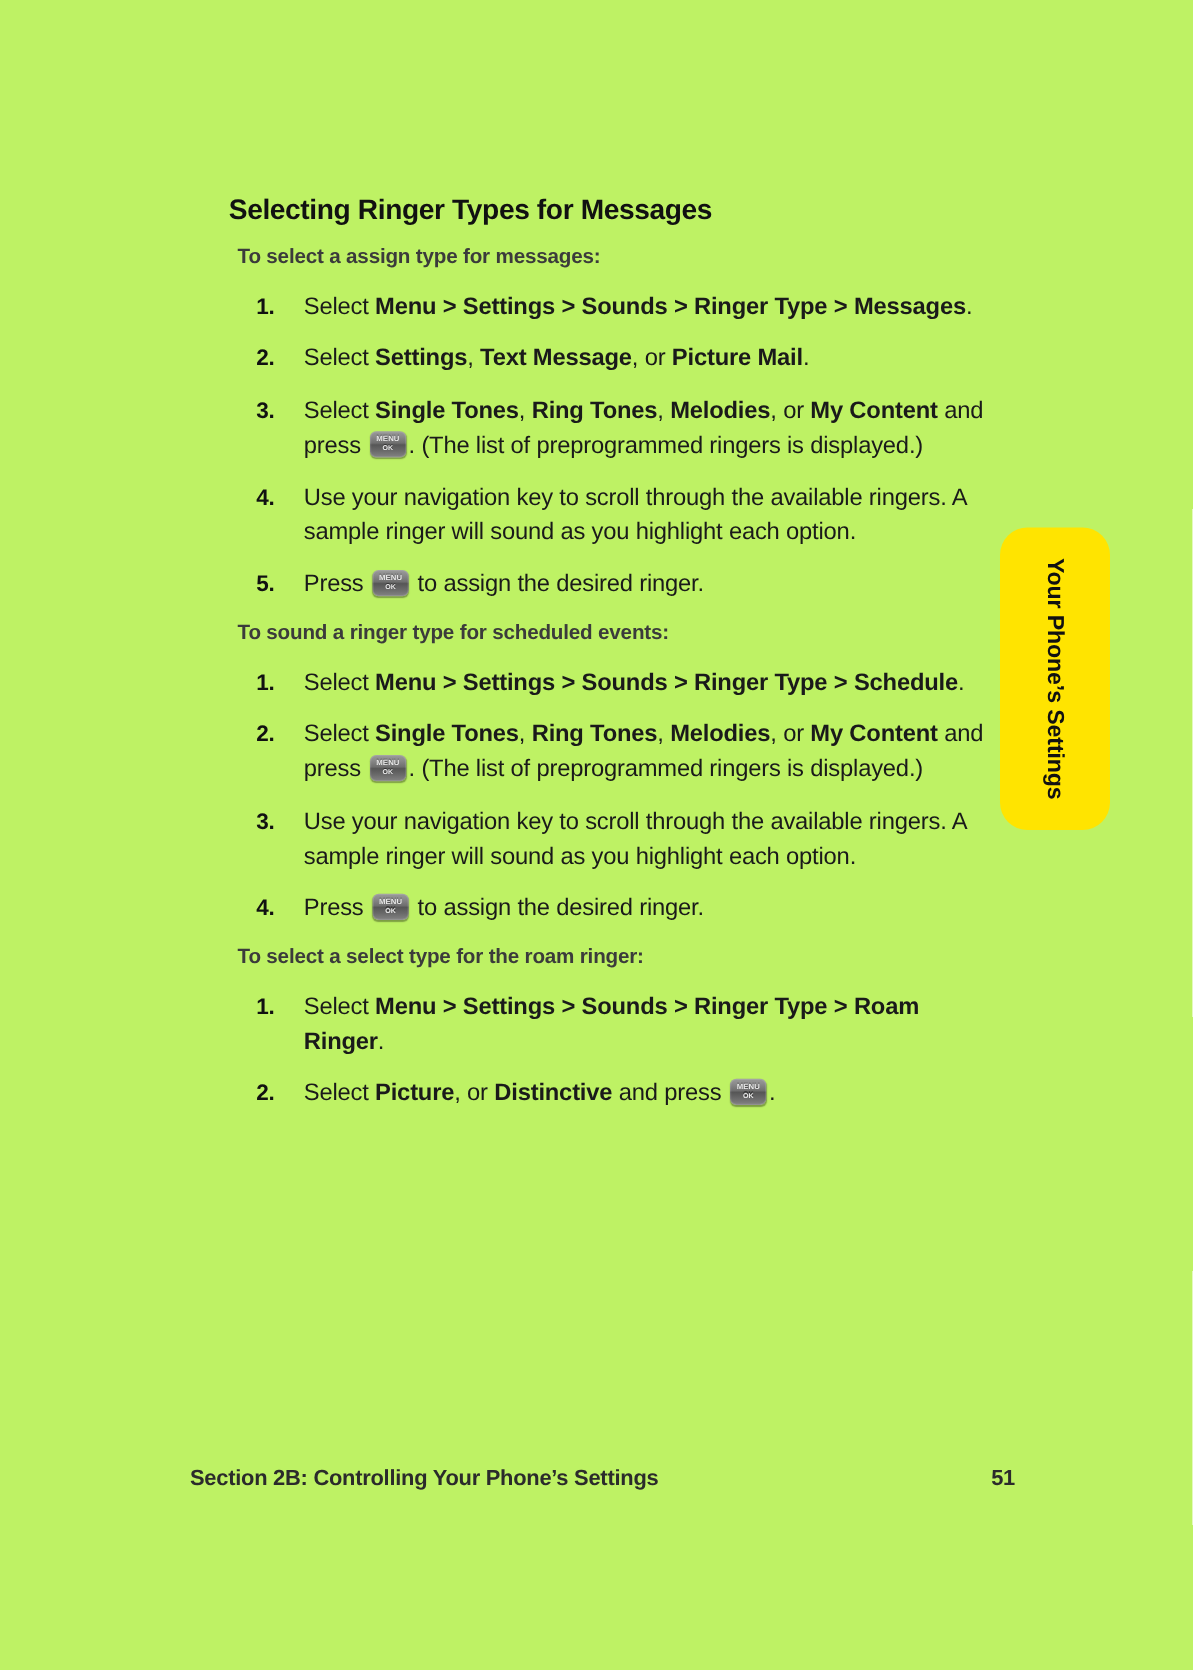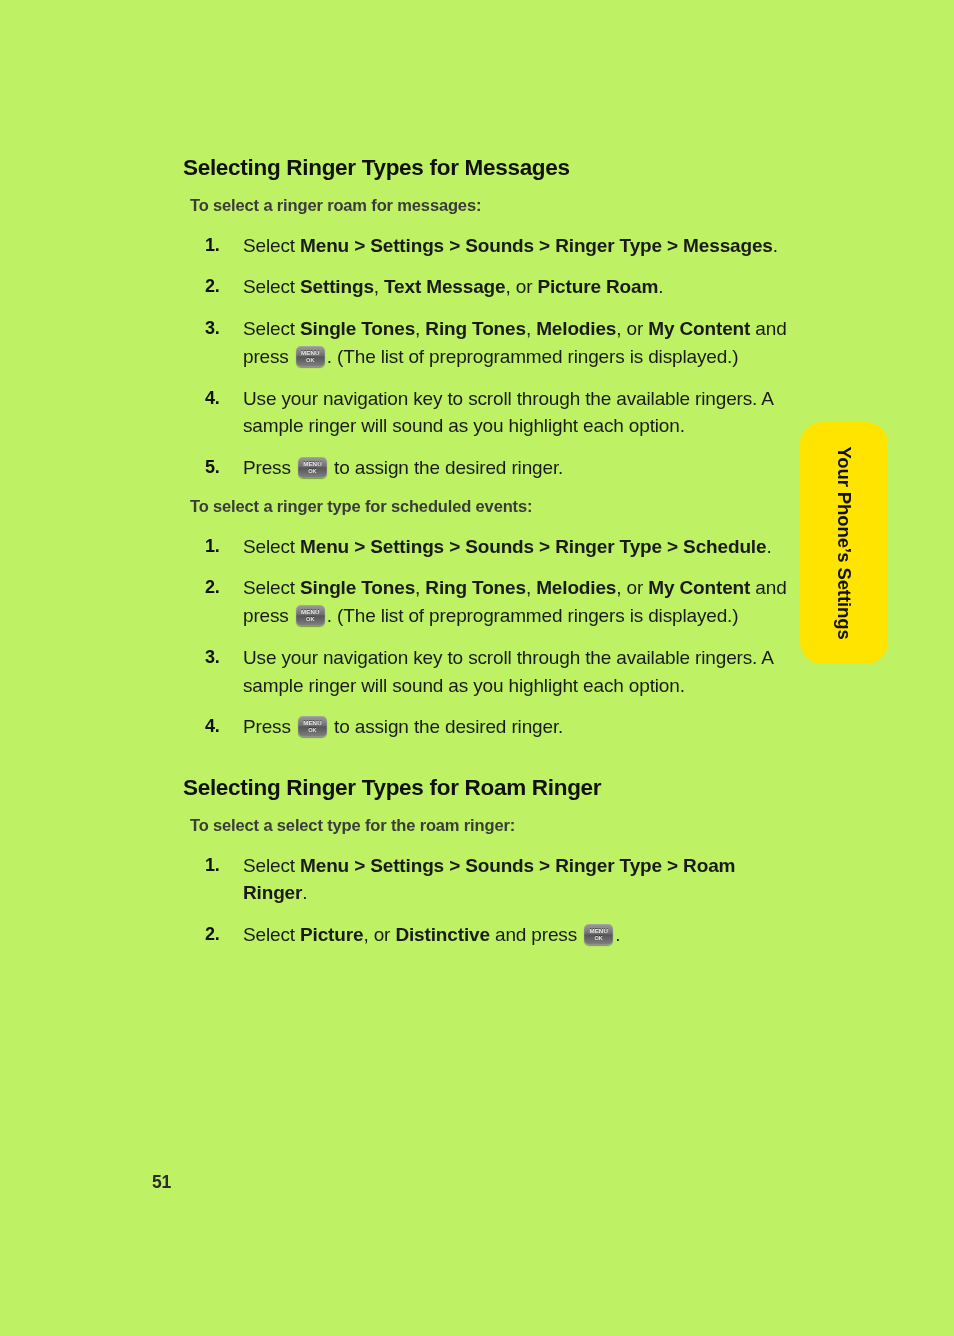--- a/index.html
+++ b/index.html
@@ -151,44 +151,44 @@
   }
   .footer .page-number { font-weight: bold; }
 </style>
 </head>
 <body>
 
 <div class="page">
 
   <div class="content">
       <h2 class="section-heading" style="margin-top: 0px;">Selecting Ringer Types for Messages</h2>
-      <p class="intro" style="margin: 15px 0px 0px 7px;">To select a ringer roam for messages:</p>
+      <p class="intro" style="margin: 15px 0px 0px 7px;">To select a assign type for messages:</p>
       <ol class="steps" style="margin-top: 16px;">
         <li style="margin-top: 0px;"><span class="num">1.</span><span><span>Select </span><span class="b">Menu &gt; Settings &gt; Sounds &gt; Ringer Type &gt; Messages</span><span>.</span></span></li>
-        <li style="margin-top: 14px;"><span class="num">2.</span><span><span>Select </span><span class="b">Settings</span><span>, </span><span class="b">Text Message</span><span>, or </span><span class="b">Picture Roam</span><span>.</span></span></li>
+        <li style="margin-top: 14px;"><span class="num">2.</span><span><span>Select </span><span class="b">Settings</span><span>, </span><span class="b">Text Message</span><span>, or </span><span class="b">Picture Mail</span><span>.</span></span></li>
         <li style="margin-top: 14px;"><span class="num">3.</span><span><span>Select </span><span class="b">Single Tones</span><span>, </span><span class="b">Ring Tones</span><span>, </span><span class="b">Melodies</span><span>, or </span><span class="b">My Content</span><span> and press </span><span class="menukey"><span class="k-menu">MENU</span><span class="k-ok">OK</span></span><span>. (The list of preprogrammed ringers is displayed.)</span></span></li>
         <li style="margin-top: 14px;"><span class="num">4.</span><span><span>Use your navigation key to scroll through the available ringers. A sample ringer will sound as you highlight each option.</span></span></li>
         <li style="margin-top: 14px;"><span class="num">5.</span><span><span>Press </span><span class="menukey"><span class="k-menu">MENU</span><span class="k-ok">OK</span></span><span> to assign the desired ringer.</span></span></li>
       </ol>
-      <p class="intro" style="margin: 15px 0px 0px 7px;">To select a ringer type for scheduled events:</p>
+      <p class="intro" style="margin: 15px 0px 0px 7px;">To sound a ringer type for scheduled events:</p>
       <ol class="steps" style="margin-top: 16px;">
         <li style="margin-top: 0px;"><span class="num">1.</span><span><span>Select </span><span class="b">Menu &gt; Settings &gt; Sounds &gt; Ringer Type &gt; Schedule</span><span>.</span></span></li>
         <li style="margin-top: 14px;"><span class="num">2.</span><span><span>Select </span><span class="b">Single Tones</span><span>, </span><span class="b">Ring Tones</span><span>, </span><span class="b">Melodies</span><span>, or </span><span class="b">My Content</span><span> and press </span><span class="menukey"><span class="k-menu">MENU</span><span class="k-ok">OK</span></span><span>. (The list of preprogrammed ringers is displayed.)</span></span></li>
         <li style="margin-top: 14px;"><span class="num">3.</span><span><span>Use your navigation key to scroll through the available ringers. A sample ringer will sound as you highlight each option.</span></span></li>
         <li style="margin-top: 14px;"><span class="num">4.</span><span><span>Press </span><span class="menukey"><span class="k-menu">MENU</span><span class="k-ok">OK</span></span><span> to assign the desired ringer.</span></span></li>
       </ol>
-      <h2 class="section-heading" style="margin-top: 34px;">Selecting Ringer Types for Roam Ringer</h2>
       <p class="intro" style="margin: 15px 0px 0px 7px;">To select a select type for the roam ringer:</p>
       <ol class="steps" style="margin-top: 16px;">
         <li style="margin-top: 0px;"><span class="num">1.</span><span><span>Select </span><span class="b">Menu &gt; Settings &gt; Sounds &gt; Ringer Type &gt; Roam Ringer</span><span>.</span></span></li>
         <li style="margin-top: 14px;"><span class="num">2.</span><span><span>Select </span><span class="b">Picture</span><span>, or </span><span class="b">Distinctive</span><span> and press </span><span class="menukey"><span class="k-menu">MENU</span><span class="k-ok">OK</span></span><span>.</span></span></li>
       </ol>
     </div>
 
   <div class="side-tab">
     <span class="tab-label">Your Phone’s Settings</span>
   </div>
 
   <div class="footer">
+    <span>Section 2B: Controlling Your Phone’s Settings</span>
     <span class="page-number">51</span>
   </div>
 
 </div>
 
 </body></html>

